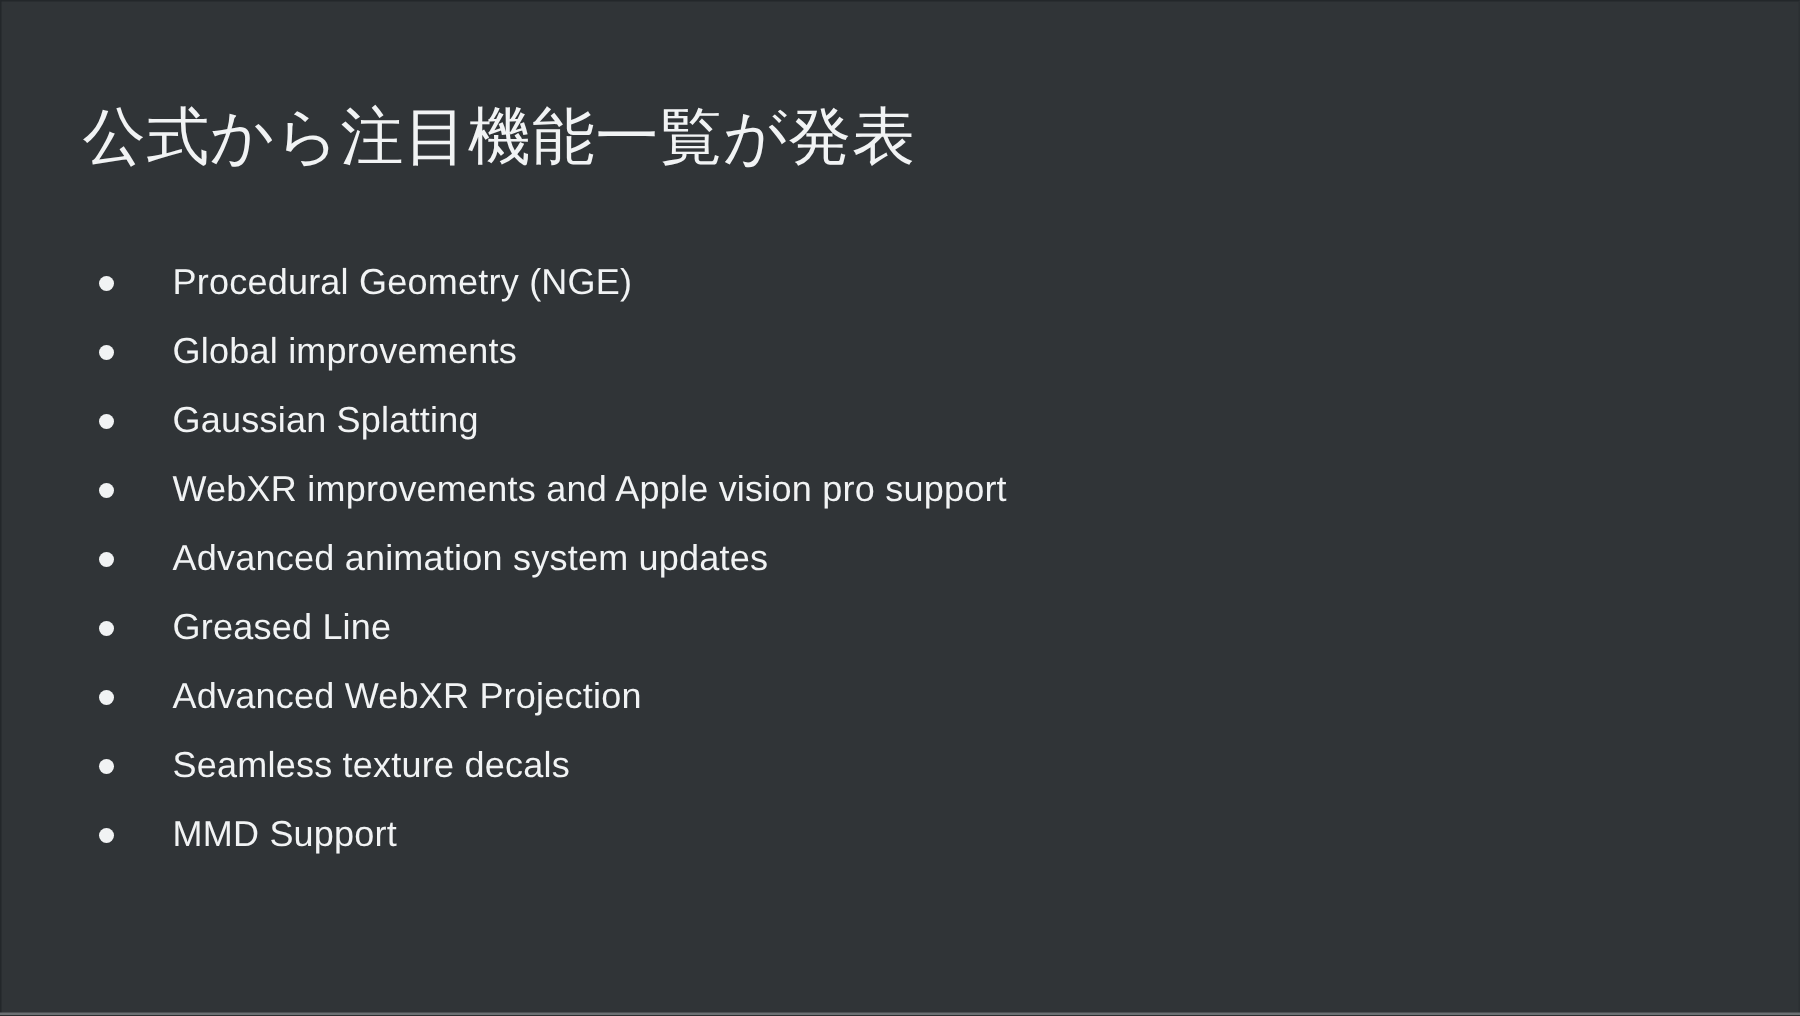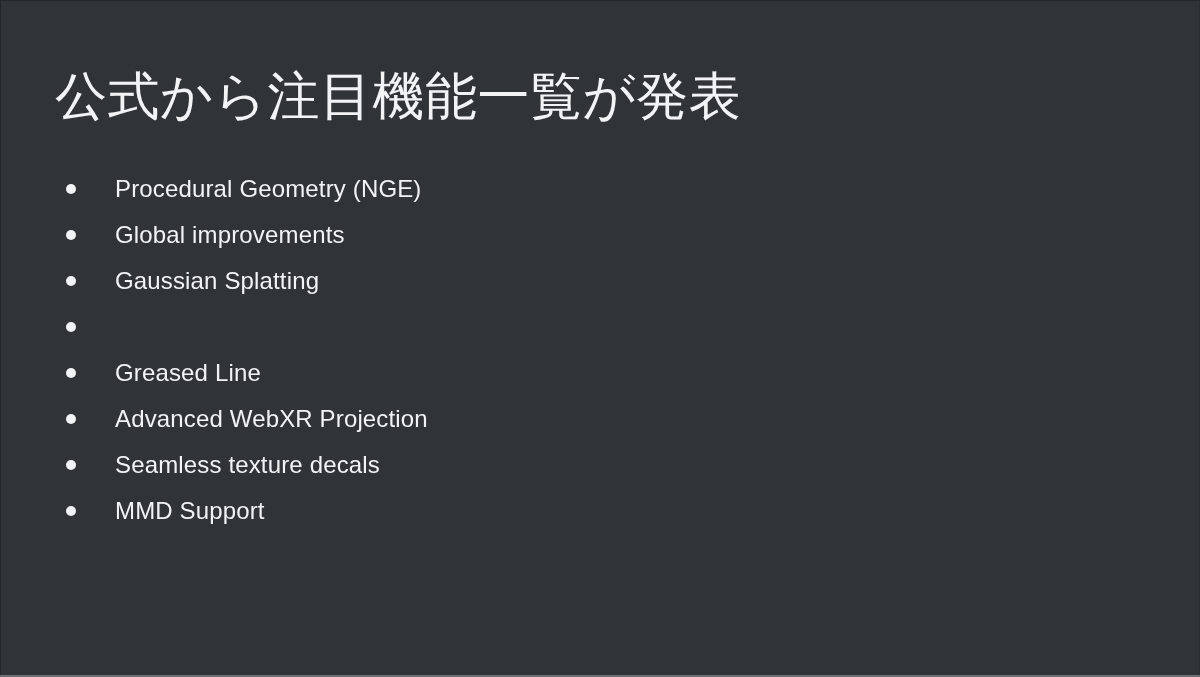--- a/index.html
+++ b/index.html
@@ -41,21 +41,21 @@
     background: #6d7174;
     z-index: 6;
   }
 
   .slide-title {
     position: absolute;
     left: 55px;
     top: 66px;
     margin: 0;
     font-weight: 400;
-    font-size: 52px;
+    font-size: 42px;
     line-height: 1.18;
     letter-spacing: 0.5px;
     color: #f1f3f4;
     white-space: nowrap;
   }
 
   .bullet-list {
     position: absolute;
     left: 55px;
     top: 166px;
@@ -108,20 +108,25 @@
     <li class="bullet-item">
       <span class="bullet-marker"></span>
       <span class="bullet-text">Global improvements</span>
     </li>
     <li class="bullet-item">
       <span class="bullet-marker"></span>
       <span class="bullet-text">Gaussian Splatting</span>
     </li>
     <li class="bullet-item">
       <span class="bullet-marker"></span>
+      <span class="bullet-text">WebXR improvements and Apple vision pro support</span>
+    </li>
+    <li class="bullet-item">
+      <span class="bullet-marker"></span>
+      <span class="bullet-text">Advanced animation system updates</span>
     </li>
     <li class="bullet-item">
       <span class="bullet-marker"></span>
       <span class="bullet-text">Greased Line</span>
     </li>
     <li class="bullet-item">
       <span class="bullet-marker"></span>
       <span class="bullet-text">Advanced WebXR Projection</span>
     </li>
     <li class="bullet-item">

